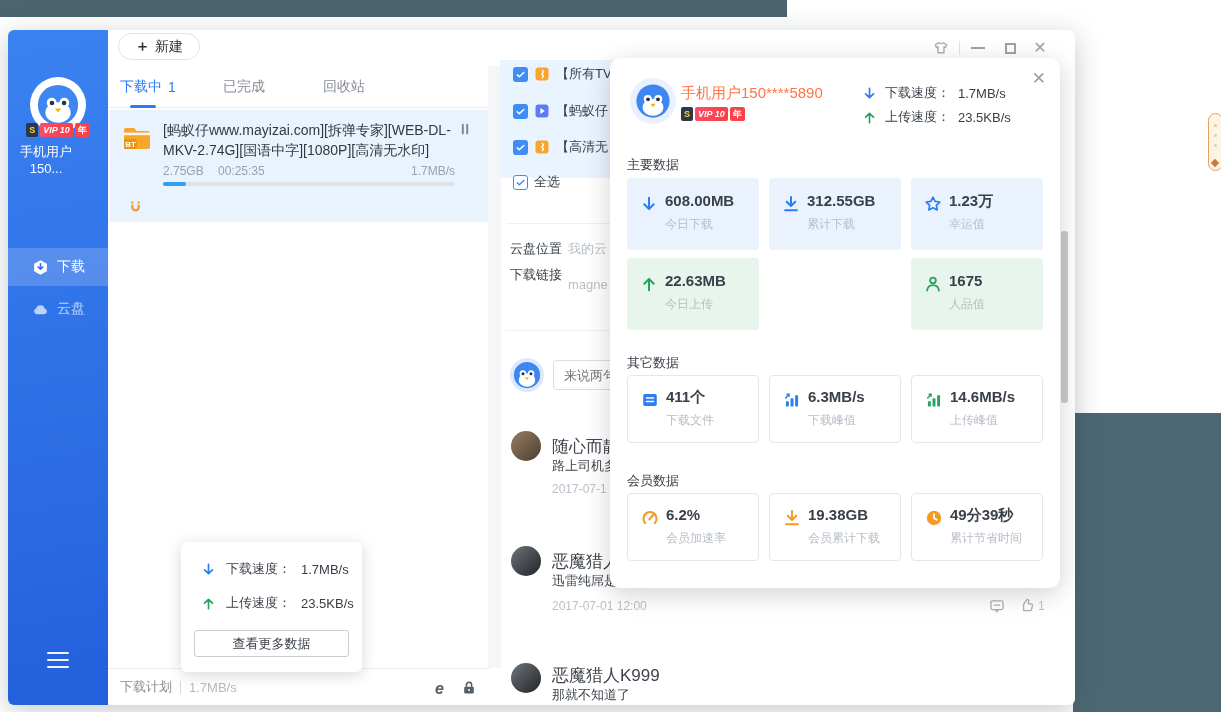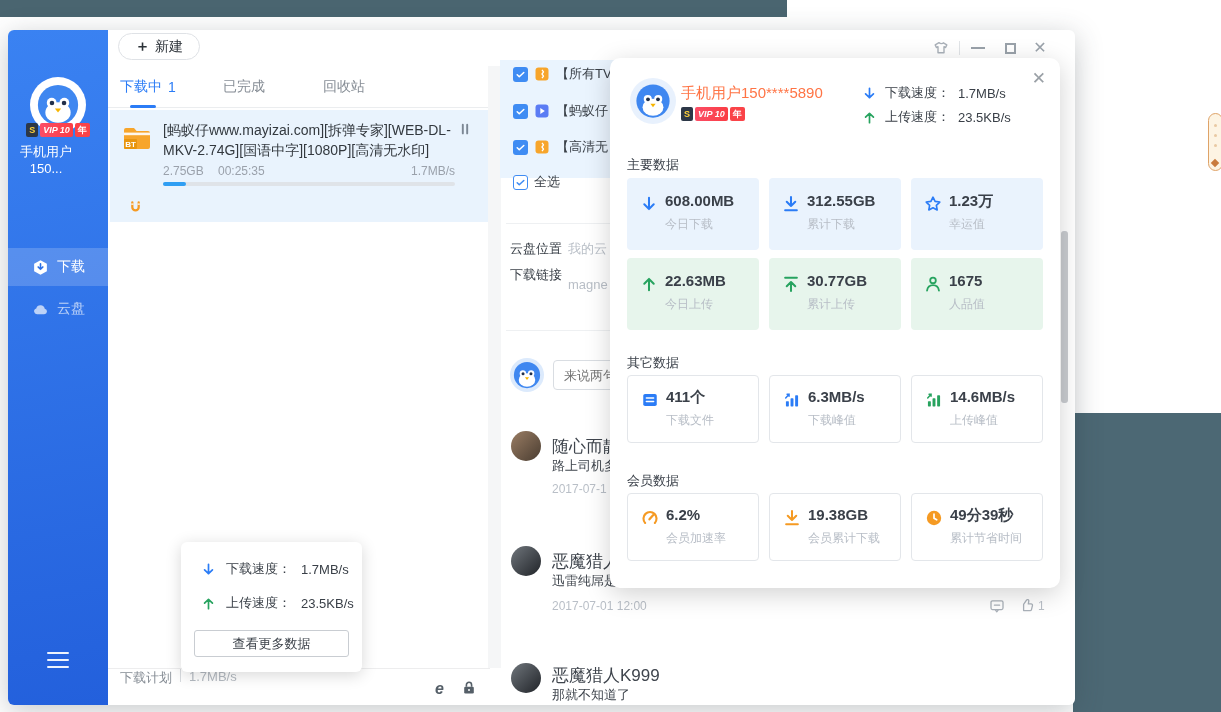--- a/index.html
+++ b/index.html
@@ -63,21 +63,21 @@
   .fieldval{font-size:13px;color:#b9bfc7;}
   .composer-input{width:170px;height:30px;border:1px solid #d9dde2;border-radius:4px;background:#fff;font-size:13px;color:#b9bfc7;padding:0 10px;outline:none;}
   .cmt-ava{width:30px;height:30px;border-radius:50%;}
   .ava1{background:linear-gradient(135deg,#9a7d64,#4a3d31);}
   .ava2{background:linear-gradient(135deg,#70767c,#202328);}
   .cmt-name{font-size:17px;color:#3f454d;text-align:right;}
   .cmt-text{font-size:13px;color:#3f454d;}
   .cmt-time{font-size:12px;color:#b9bfc7;}
   .scrollbar{left:1053px;top:201px;width:7px;height:172px;border-radius:3px;background:#c9ccd0;cursor:pointer;}
   
-  .bottombar{left:100px;top:638px;width:382px;height:37px;border-top:1px solid #ededee;background:#fff;display:flex;}
+  .bottombar{left:100px;top:638px;width:382px;height:37px;border-top:1px solid #ededee;background:#fff;display:flex;align-items:center;}
   .bb-lab{font-size:13px;color:#858c94;margin-left:12px;}
   .bb-div{width:1px;height:13px;background:#d8dbdf;margin:0 8px;}
   .bb-speed{font-size:13px;color:#b4bac1;}
   
   .speed-pop{left:173px;top:512px;width:181px;height:130px;background:#fff;border-radius:6px;box-shadow:0 3px 16px rgba(0,0,0,.16);}
   .sp-row{position:absolute;left:20px;display:flex;align-items:center;gap:10px;font-size:13px;color:#3a4048;}
   .sp-btn{position:absolute;left:13px;top:88px;width:155px;height:27px;border:1px solid #c9cdd2;border-radius:3px;background:#fff;font-size:13px;color:#3a4048;display:flex;align-items:center;justify-content:center;cursor:pointer;}
   
   .stats-pop{left:602px;top:28px;width:450px;height:530px;background:#fff;border-radius:10px;box-shadow:0 6px 26px rgba(0,0,0,.18);}
   .pop-close{position:absolute;right:14px;top:10px;font-size:17px;color:#9aa0a6;cursor:pointer;}
@@ -471,27 +471,20 @@
         <div class="cv">1.23万</div>
         <div class="cl">幸运值</div>
       </div>
       <div class="stat-card tint-green" style="left:17px;top:200px">
         <svg class="ci ic-green">
             <use href="#i-arrow-up"></use>
           </svg>
         <div class="cv">22.63MB</div>
         <div class="cl">今日上传</div>
       </div>
-      <div class="stat-card tint-green" style="left:159px;top:200px">
-        <svg class="ci ic-green">
-            <use href="#i-ul-bar"></use>
-          </svg>
-        <div class="cv">30.77GB</div>
-        <div class="cl">累计上传</div>
-      </div>
       <div class="stat-card tint-green" style="left:301px;top:200px">
         <svg class="ci ic-green">
             <use href="#i-person"></use>
           </svg>
         <div class="cv">1675</div>
         <div class="cl">人品值</div>
       </div>
 
       <div class="sec-title" style="top:296px">其它数据</div>
 

